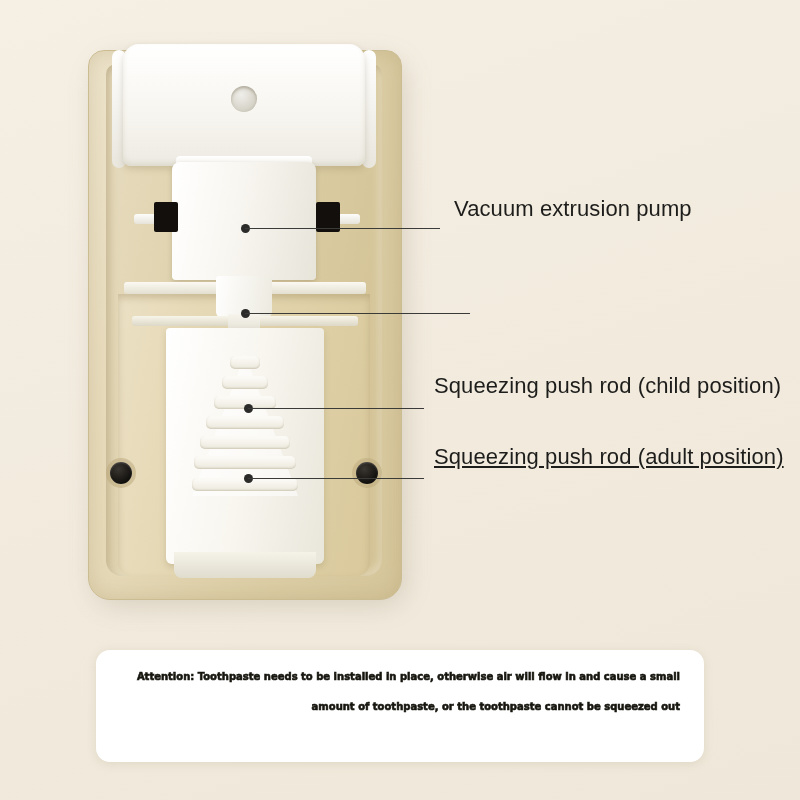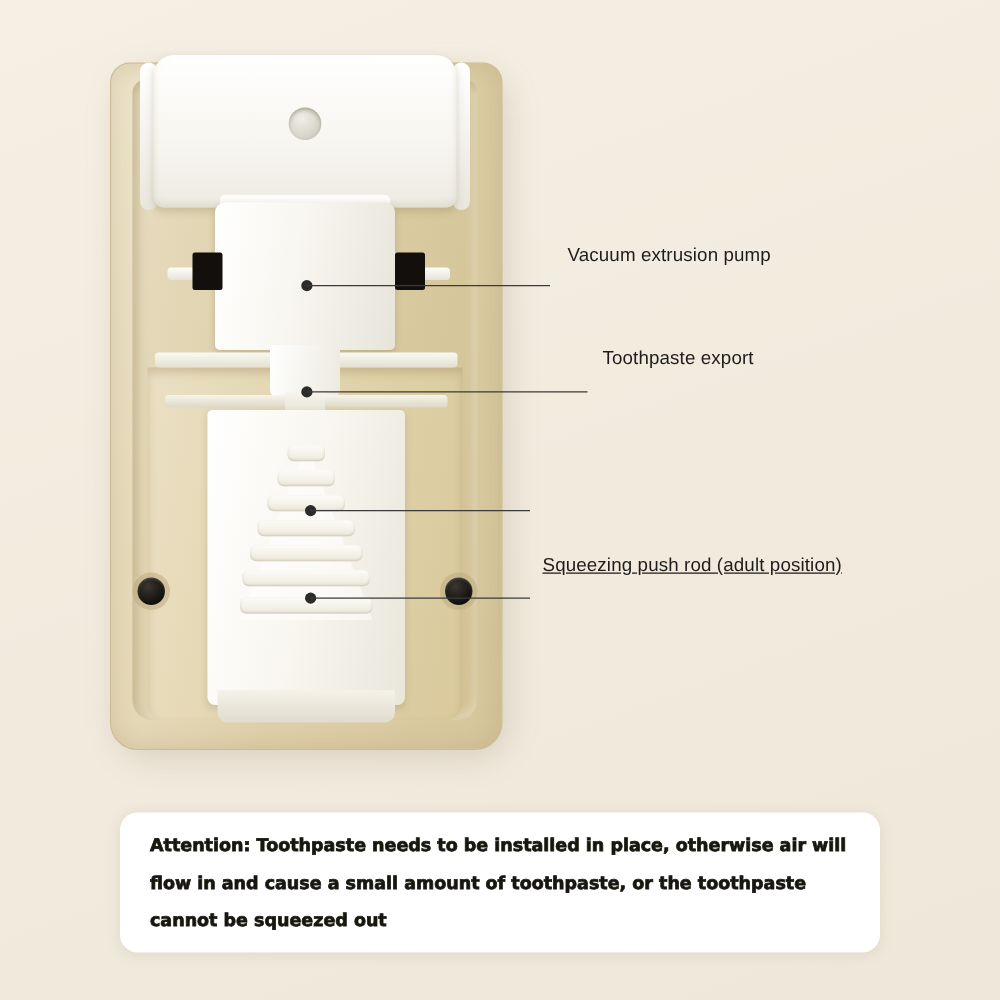--- a/index.html
+++ b/index.html
@@ -243,21 +243,21 @@
     border-radius: 50%;
     background: radial-gradient(circle at 38% 32%, #3a3631 0%, #151310 65%, #000 100%);
     box-shadow: 0 0 0 4px rgba(190,172,126,0.55), inset 0 1px 2px rgba(255,255,255,0.2);
   }
   .screw.left  { left: 22px;  top: 418px; }
   .screw.right { left: 268px; top: 418px; }
 
   
   .callout-label {
     position: absolute;
-    font-size: 15px;
+    font-size: 22px;
     color: #1d1d1b;
     white-space: nowrap;
     letter-spacing: 0.1px;
   }
   .leader {
     position: absolute;
     height: 1px;
     background: #3a3a38;
   }
   .leader-dot {
@@ -277,24 +277,24 @@
     height: 112px;
     border-radius: 14px;
     background: #ffffff;
     box-shadow: 0 2px 10px rgba(150,135,100,0.18);
   }
   .banner-text {
     position: absolute;
     left: 24px;
     top: 12px;
     width: 560px;
-    text-align: left;
+    text-align: right;
     font-family: "DejaVu Sans", sans-serif;
     font-weight: bold;
-    font-size: 14px;
+    font-size: 10px;
     line-height: 30px;
     color: #17160f;
     -webkit-text-stroke: 0.6px #17160f;
   }
 </style>
 </head>
 <body>
 
 <div id="stage">
 
@@ -338,24 +338,24 @@
     <div class="screw left"></div>
     <div class="screw right"></div>
   </div>
 
   <div class="leader-dot" style="left:241px; top:224px;"></div>
   <div class="leader" style="left:245px; top:228px; width:195px;"></div>
   <div class="callout-label" style="left:454px; top:196px;">Vacuum extrusion pump</div>
 
   <div class="leader-dot" style="left:241px; top:309px;"></div>
   <div class="leader" style="left:245px; top:313px; width:225px;"></div>
-  <div class="callout-label" style="left:482px; top:278px;">Toothpaste export</div>
 
   <div class="leader-dot" style="left:244px; top:404px;"></div>
   <div class="leader" style="left:248px; top:408px; width:176px;"></div>
+  <div class="callout-label" style="left:434px; top:373px;">Squeezing push rod (child position)</div>
 
   <div class="leader-dot" style="left:244px; top:474px;"></div>
   <div class="leader" style="left:248px; top:478px; width:176px;"></div>
   <div class="callout-label" style="left:434px; top:444px;text-decoration:underline;">Squeezing push rod (adult position)</div>
 
   <div class="banner">
     <div class="banner-text">Attention: Toothpaste needs to be installed in place, otherwise air will flow in and cause a small amount of toothpaste, or the toothpaste cannot be squeezed out</div>
   </div>
 
 </div>

